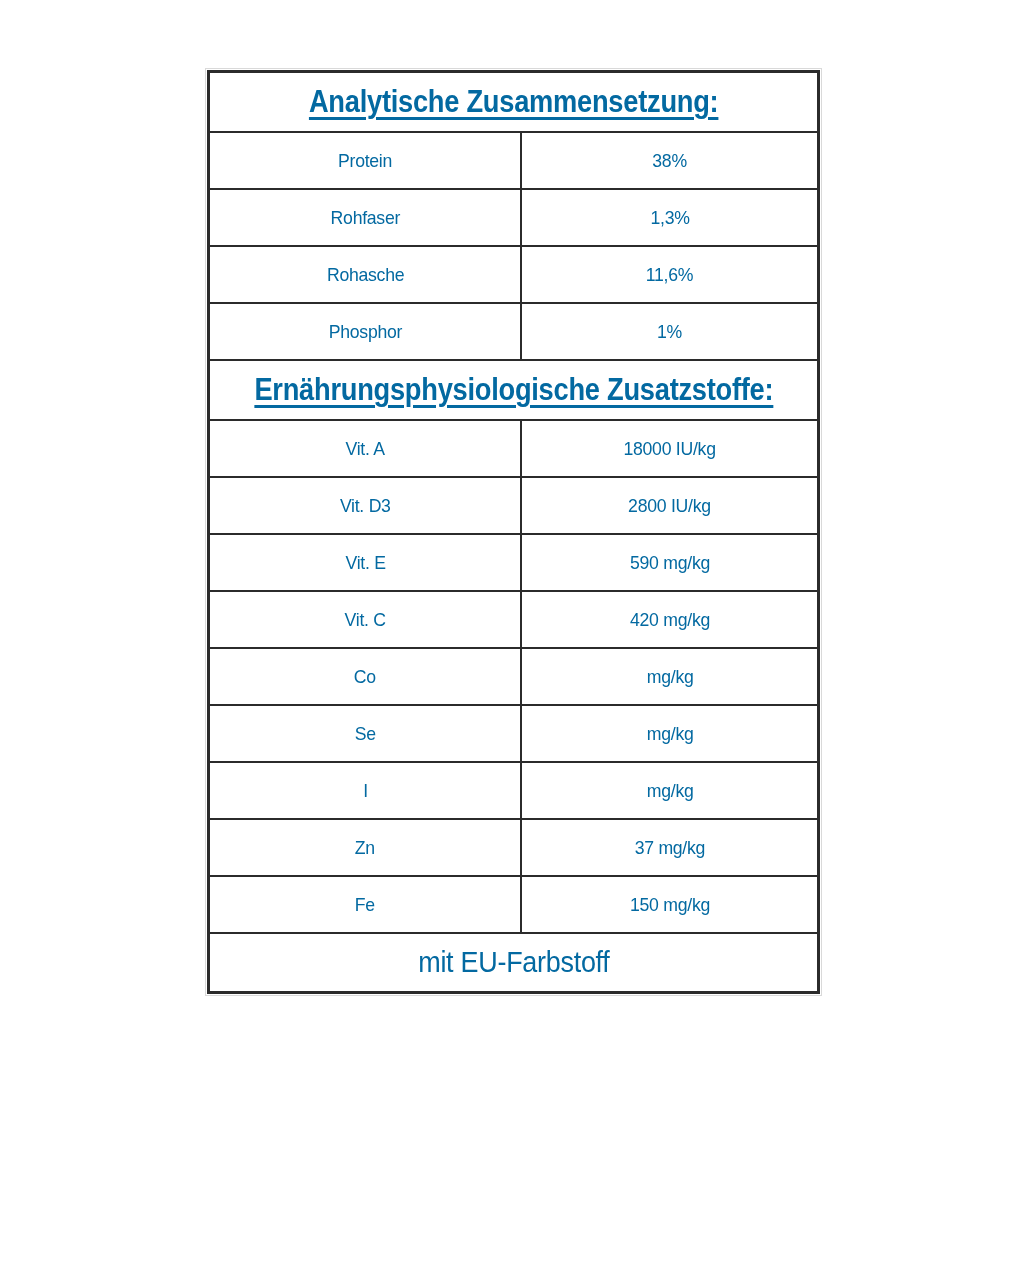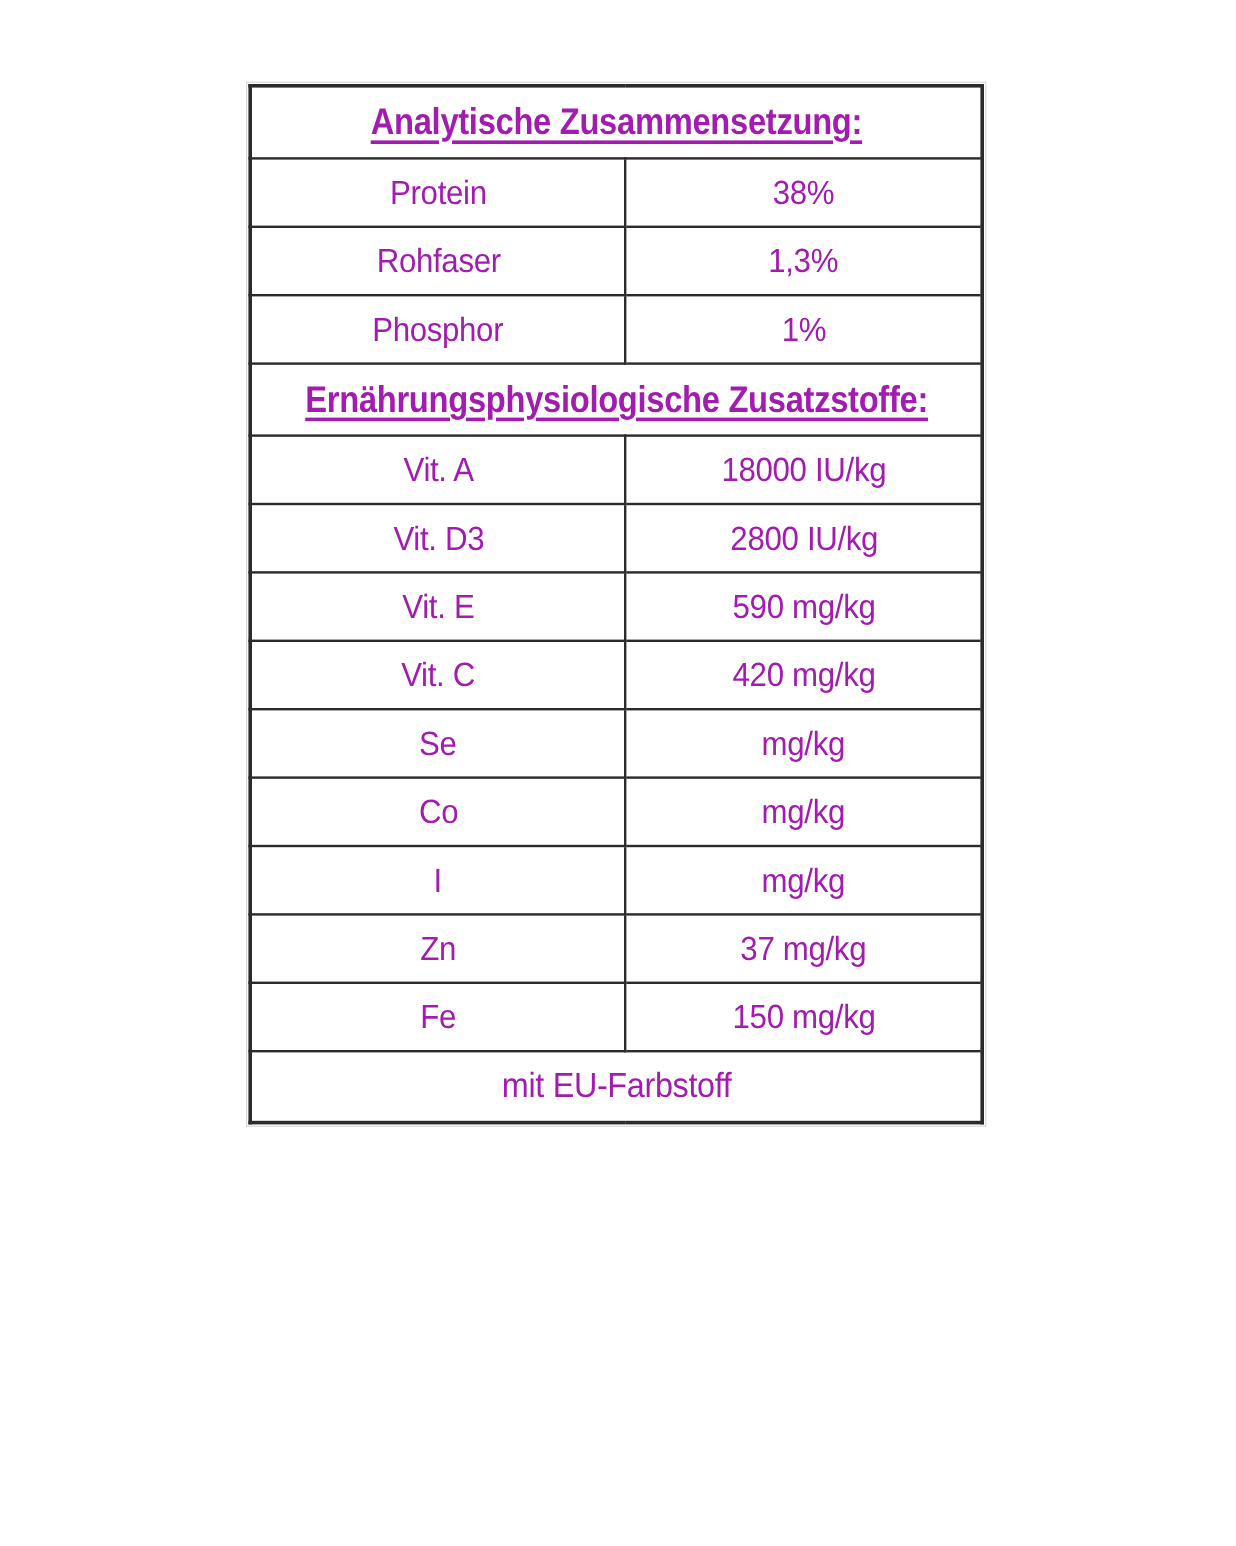--- a/index.html
+++ b/index.html
@@ -19,21 +19,21 @@
     background: #ffffff;
   }
   table.nutrition-table {
     position: absolute;
     left: 207px;
     top: 70px;
     width: 613px;
     border-collapse: collapse;
     table-layout: fixed;
     background: #ffffff;
-    color: #a21caf;
+    color: #0369a1;
     border: 3px solid #2b2b2b;
     outline: 1px solid #d9d9d9;
     outline-offset: 1px;
   }
   col.col-label { width: 51.3%; }
   col.col-value { width: 48.7%; }
   td {
     border: 2px solid #2b2b2b;
     text-align: center;
     vertical-align: middle;
@@ -50,21 +50,21 @@
     display: inline-block;
     transform: scaleX(0.88);
     transform-origin: 50% 50%;
     text-decoration: underline;
     text-decoration-thickness: 3px;
     text-underline-offset: 5px;
     letter-spacing: -0.3px;
   }
   tr.data-row td {
     height: 55px;
-    font-size: 28px;
+    font-size: 19px;
     border-radius: 15px;
   }
   tr.footer-row td {
     height: 57px;
     font-size: 29px;
     margin-left: 47px;
   }
   .txt {
     display: inline-block;
     transform: scaleX(0.93);
@@ -88,20 +88,24 @@
 
       <tr class="data-row">
         <td><span class="txt">Protein</span></td>
         <td><span class="txt">38%</span></td>
       </tr>
       <tr class="data-row">
         <td><span class="txt">Rohfaser</span></td>
         <td><span class="txt">1,3%</span></td>
       </tr>
       <tr class="data-row">
+        <td><span class="txt">Rohasche</span></td>
+        <td><span class="txt">11,6%</span></td>
+      </tr>
+      <tr class="data-row">
         <td><span class="txt">Phosphor</span></td>
         <td><span class="txt">1%</span></td>
       </tr>
 
       <tr class="section-header-row">
         <td colspan="2"><span class="txt">Ernährungsphysiologische Zusatzstoffe:</span></td>
       </tr>
 
       <tr class="data-row">
         <td><span class="txt">Vit. A</span></td>
@@ -113,25 +117,25 @@
       </tr>
       <tr class="data-row">
         <td><span class="txt">Vit. E</span></td>
         <td><span class="txt">590 mg/kg</span></td>
       </tr>
       <tr class="data-row">
         <td><span class="txt">Vit. C</span></td>
         <td><span class="txt">420 mg/kg</span></td>
       </tr>
       <tr class="data-row">
-        <td><span class="txt">Se</span></td>
+        <td><span class="txt">Co</span></td>
         <td><span class="txt">mg/kg</span></td>
       </tr>
       <tr class="data-row">
-        <td><span class="txt">Co</span></td>
+        <td><span class="txt">Se</span></td>
         <td><span class="txt">mg/kg</span></td>
       </tr>
       <tr class="data-row">
         <td><span class="txt">I</span></td>
         <td><span class="txt">mg/kg</span></td>
       </tr>
       <tr class="data-row">
         <td><span class="txt">Zn</span></td>
         <td><span class="txt">37 mg/kg</span></td>
       </tr>

